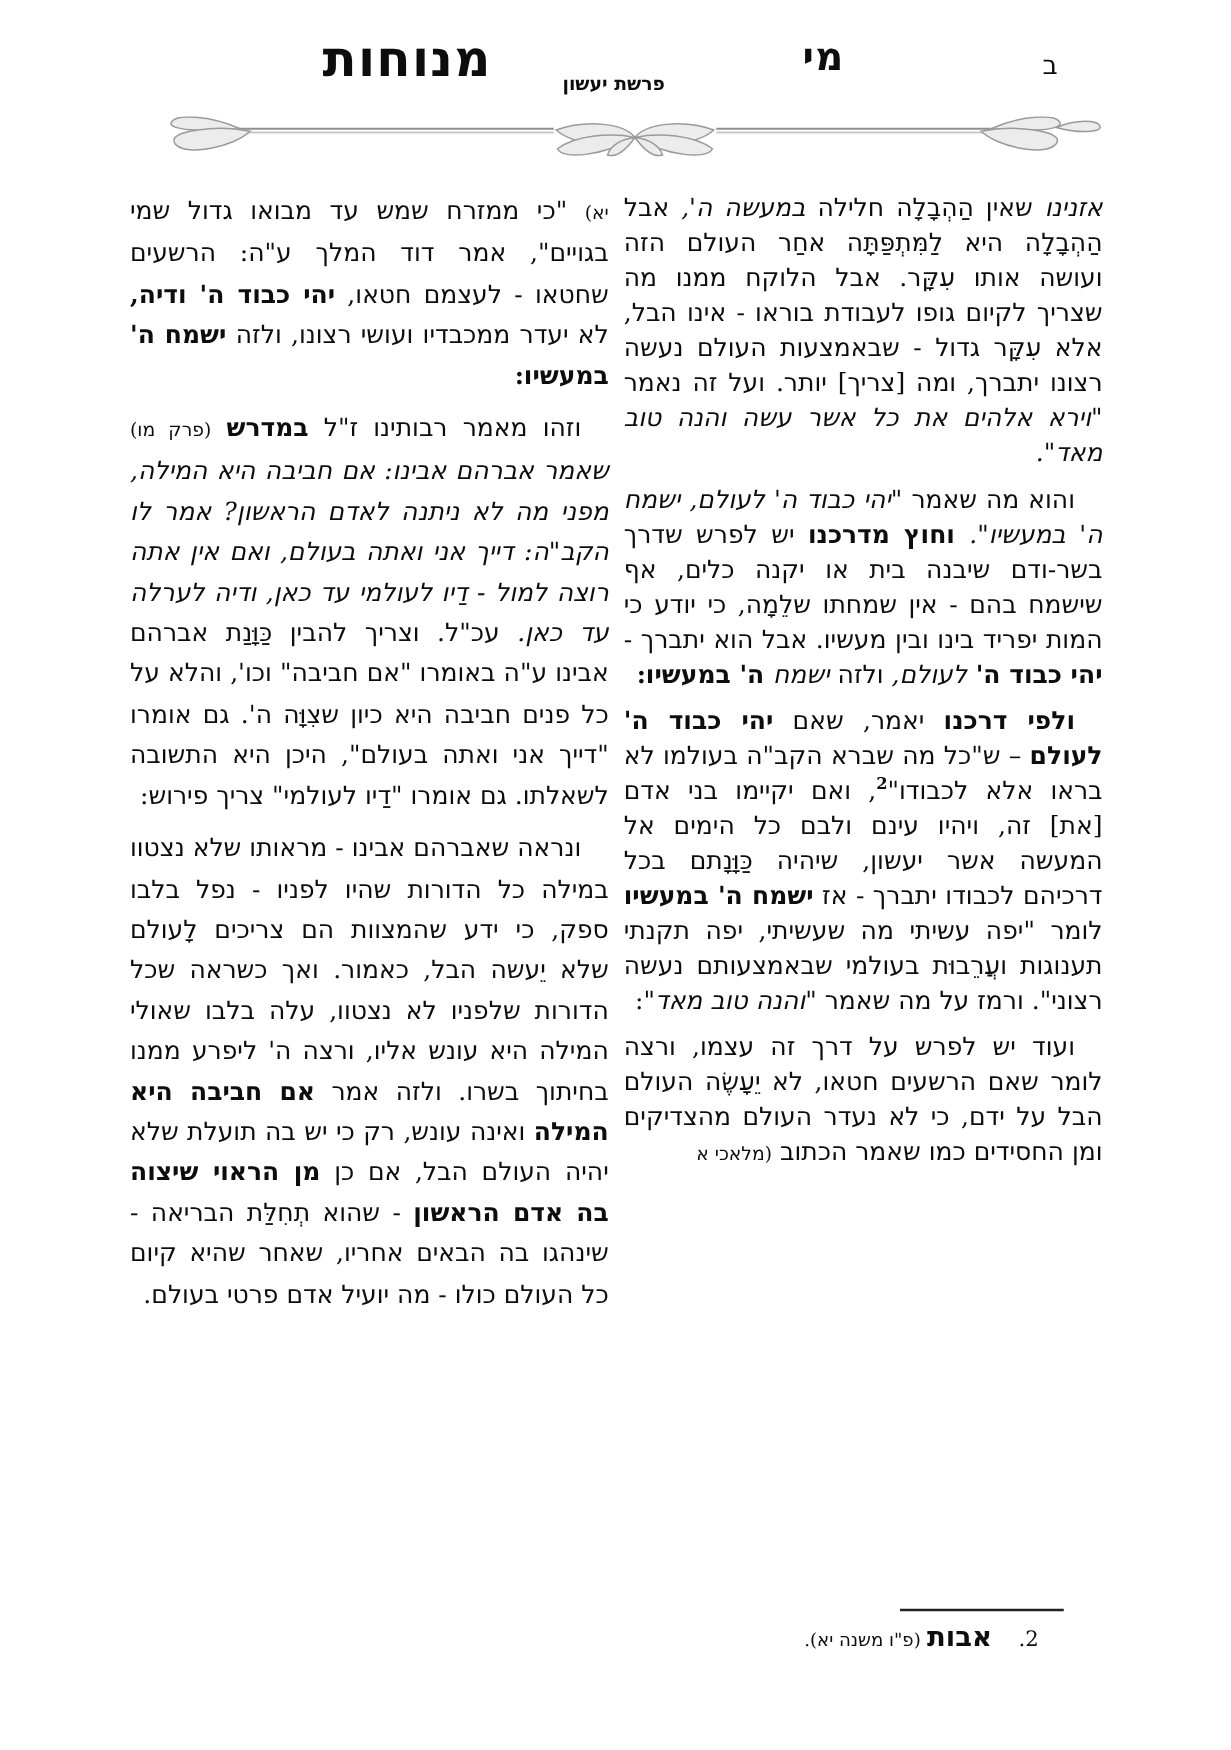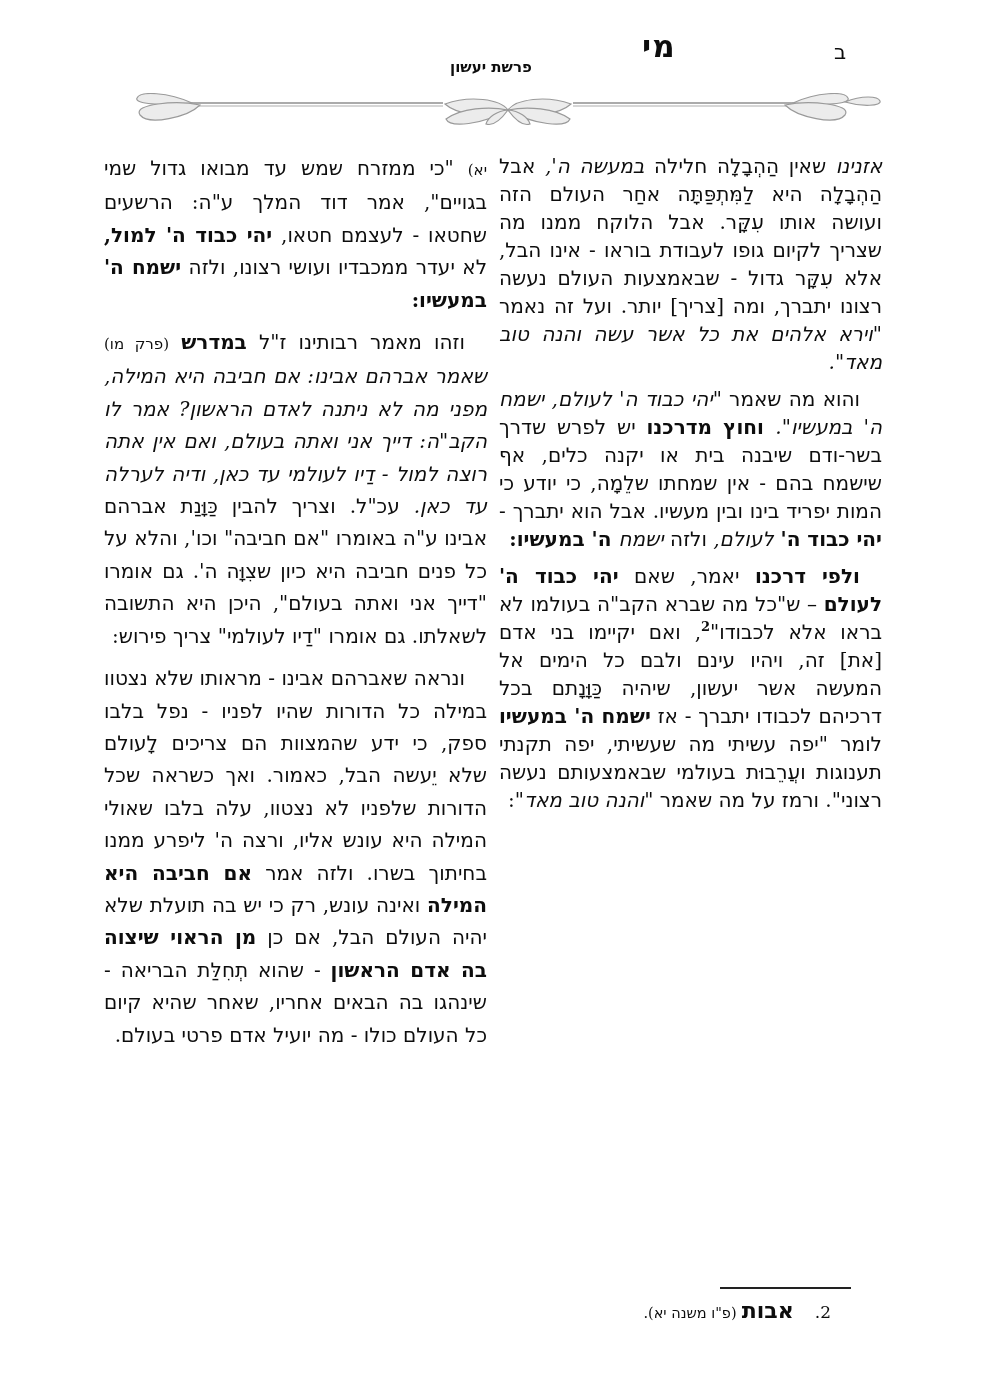--- a/index.html
+++ b/index.html
@@ -65,20 +65,21 @@
   .fn-detail{font-size:14.5px;}
 </style>
 </head>
 <body>
 
 <div class="page">
 
   <div class="page-letter">ב</div>
   <div class="title-mi">מי</div>
   <div class="parsha">פרשת יעשון</div>
+  <div class="title-menuchot">מנוחות</div>
 
   <svg class="ornament" viewBox="0 0 985 60" xmlns="http://www.w3.org/2000/svg">
     <g stroke="#9a9a9a" stroke-width="1.2" fill="#ececec">
 
       <line x1="190" y1="10" x2="443" y2="10" fill="none" stroke="#8f8f8f" stroke-width="1.6"></line>
       <line x1="190" y1="13" x2="443" y2="13" fill="none" stroke="#c9c9c9" stroke-width="1.6"></line>
       <line x1="573" y1="10" x2="795" y2="10" fill="none" stroke="#8f8f8f" stroke-width="1.6"></line>
       <line x1="573" y1="13" x2="795" y2="13" fill="none" stroke="#c9c9c9" stroke-width="1.6"></line>
 
       <path d="M192,10 C168,-1 140,-2 137,5 C134,11 162,13 192,10 Z"></path>
@@ -95,23 +96,24 @@
       <path d="M508,17 C500,28 492,33 486,31 C488,24 497,18 508,17 Z"></path>
       <path d="M508,17 C516,28 524,33 530,31 C528,24 519,18 508,17 Z"></path>
     </g>
   </svg>
 
   <div class="columns">
     <div class="col col-right">
         <p class="para"><span class="rbi">אזנינו</span><span> שאין הַהְבָלָה חלילה </span><span class="rbi">במעשה ה',</span><span> אבל הַהְבָלָה היא לַמִּתְפַּתָּה אחַר העולם הזה ועושה אותו עִקָּר. אבל הלוקח ממנו מה שצריך לקיום גופו לעבודת בוראו - אינו הבל, אלא עִקָּר גדול - שבאמצעות העולם נעשה רצונו יתברך, ומה [צריך] יותר. ועל זה נאמר </span><span class="rbi">"וירא אלהים את כל אשר עשה והנה טוב מאד".</span></p>
         <p class="para indent"><span>והוא מה שאמר </span><span class="rbi">"יהי כבוד ה' לעולם, ישמח ה' במעשיו".</span><span class="rb"> וחוץ מדרכנו</span><span> יש לפרש שדרך בשר-ודם שיבנה בית או יקנה כלים, אף שישמח בהם - אין שמחתו שלֵמָה, כי יודע כי המות יפריד בינו ובין מעשיו. אבל הוא יתברך - </span><span class="rb">יהי כבוד ה' </span><span class="rbi">לעולם,</span><span> ולזה </span><span class="rbi">ישמח</span><span class="rb"> ה' במעשיו:</span></p>
         <p class="para indent"><span class="rb">ולפי דרכנו</span><span> יאמר, שאם </span><span class="rb">יהי כבוד ה' לעולם</span><span> – ש"כל מה שברא הקב"ה בעולמו לא בראו אלא לכבודו"</span><span class="rsup">2</span><span>, ואם יקיימו בני אדם [את] זה, ויהיו עינם ולבם כל הימים אל המעשה אשר יעשון, שיהיה כַּוָּנָתם בכל דרכיהם לכבודו יתברך - אז </span><span class="rb">ישמח ה' במעשיו</span><span> לומר "יפה עשיתי מה שעשיתי, יפה תקנתי תענוגות ועֲרֵבוּת בעולמי שבאמצעותם נעשה רצוני". ורמז על מה שאמר </span><span class="rbi">"והנה טוב מאד"</span><span>:</span></p>
+        <p class="para indent"><span>ועוד יש לפרש על דרך זה עצמו, ורצה לומר שאם הרשעים חטאו, לא יֵעָשֶׂה העולם הבל על ידם, כי לא נעדר העולם מהצדיקים ומן החסידים כמו שאמר הכתוב </span><span class="rsm">(מלאכי א</span></p>
       </div>
     <div class="col col-left">
-        <p class="para"><span class="rsm">יא)</span><span> "כי ממזרח שמש עד מבואו גדול שמי בגויים", אמר דוד המלך ע"ה: הרשעים שחטאו - לעצמם חטאו, </span><span class="rb">יהי כבוד ה' למול,</span><span> לא יעדר ממכבדיו ועושי רצונו, ולזה </span><span class="rb">ישמח ה' במעשיו:</span></p>
+        <p class="para"><span class="rsm">יא)</span><span> "כי ממזרח שמש עד מבואו גדול שמי בגויים", אמר דוד המלך ע"ה: הרשעים שחטאו - לעצמם חטאו, </span><span class="rb">יהי כבוד ה' ודיה,</span><span> לא יעדר ממכבדיו ועושי רצונו, ולזה </span><span class="rb">ישמח ה' במעשיו:</span></p>
         <p class="para indent"><span>וזהו מאמר רבותינו ז"ל </span><span class="rb">במדרש</span><span> </span><span class="rsm">(פרק מו)</span><span class="rbi"> שאמר אברהם אבינו: אם חביבה היא המילה, מפני מה לא ניתנה לאדם הראשון? אמר לו הקב"ה: דייך אני ואתה בעולם, ואם אין אתה רוצה למול - דַיו לעולמי עד כאן, ודיה לערלה עד כאן.</span><span> עכ"ל. וצריך להבין כַּוָּנַת אברהם אבינו ע"ה באומרו "אם חביבה" וכו', והלא על כל פנים חביבה היא כיון שצִוָּה ה'. גם אומרו "דייך אני ואתה בעולם", היכן היא התשובה לשאלתו. גם אומרו "דַיו לעולמי" צריך פירוש:</span></p>
         <p class="para indent"><span>ונראה שאברהם אבינו - מראותו שלא נצטוו במילה כל הדורות שהיו לפניו - נפל בלבו ספק, כי ידע שהמצוות הם צריכים לָעולם שלא יֵעשה הבל, כאמור. ואך כשראה שכל הדורות שלפניו לא נצטוו, עלה בלבו שאולי המילה היא עונש אליו, ורצה ה' ליפרע ממנו בחיתוך בשרו. ולזה אמר </span><span class="rb">אם חביבה היא המילה</span><span> ואינה עונש, רק כי יש בה תועלת שלא יהיה העולם הבל, אם כן </span><span class="rb">מן הראוי שיצוה בה אדם הראשון</span><span> - שהוא תְחִלַּת הבריאה - שינהגו בה הבאים אחריו, שאחר שהיא קיום כל העולם כולו - מה יועיל אדם פרטי בעולם.</span></p>
       </div>
   </div>
 
   <div class="fn-sep"></div>
   <div class="fn">
     <span class="fn-number">2.</span>
     <span class="fn-source">אבות</span>
     <span> </span>

